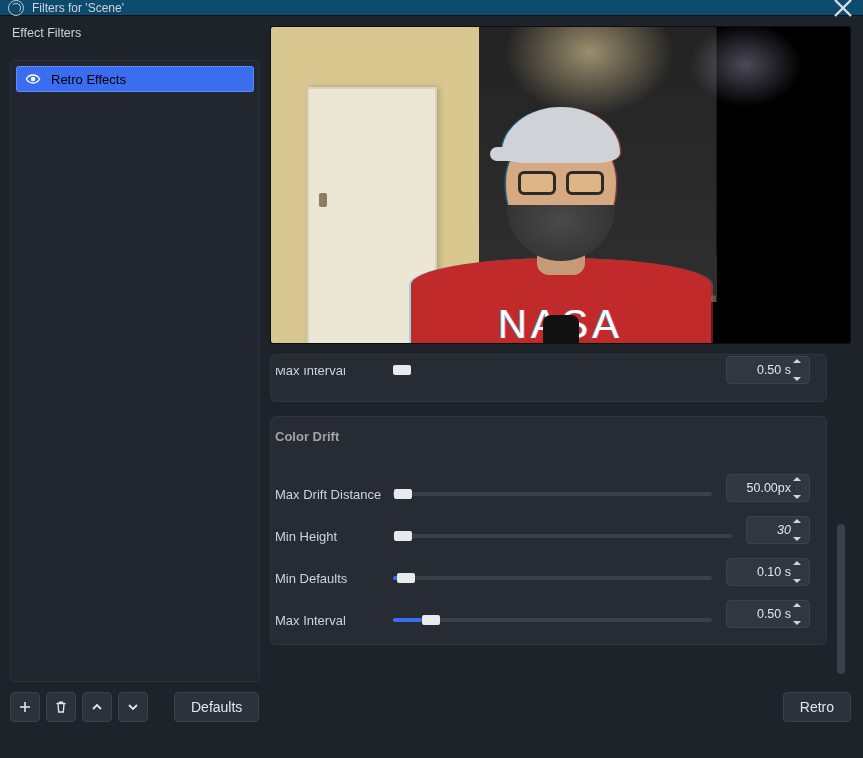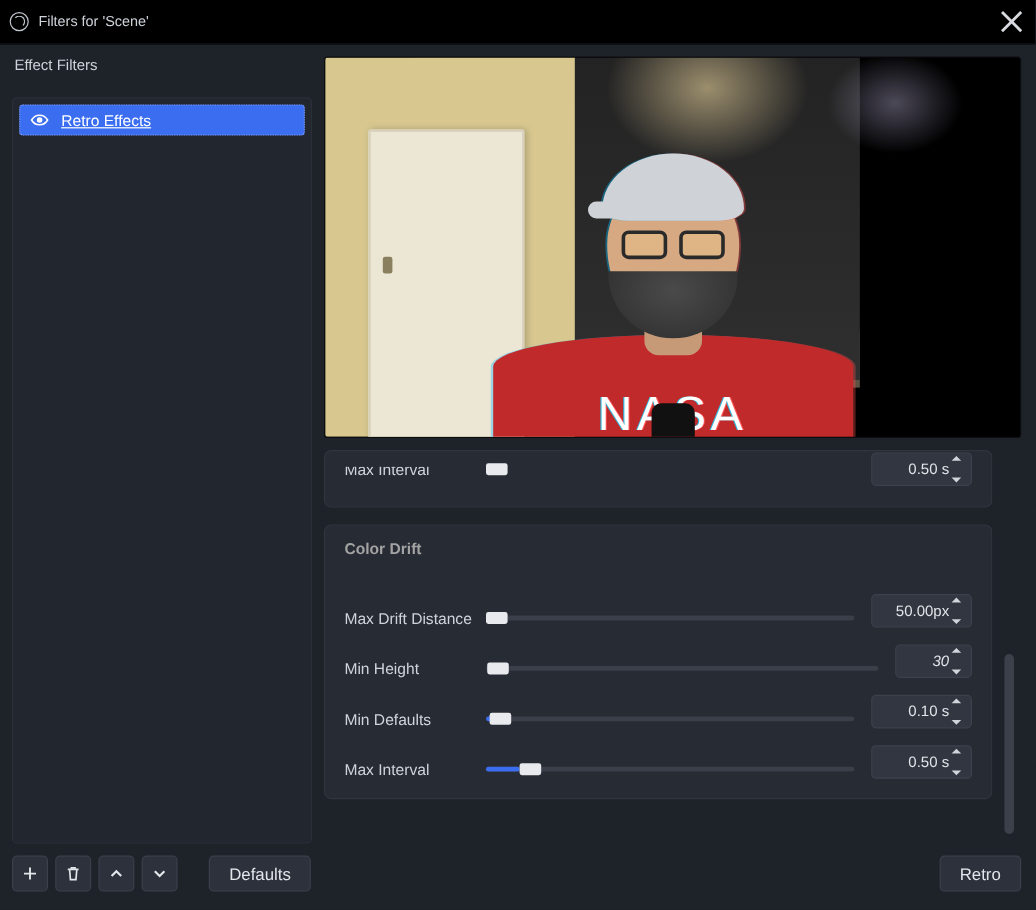--- a/index.html
+++ b/index.html
@@ -7,24 +7,24 @@
     width: 863px; height: 758px;
     background: #1e2229;
     font-family: "Segoe UI", Arial, sans-serif;
     font-size: 13px;
     color: #d8dbe0;
     overflow: hidden;
     position: relative;
   }
   
   .titlebar {
-    height: 37px;
+    height: 16px;
     display: flex; align-items: center;
     padding: 0 10px 0 8px;
-    background: #000000;
+    background: #0c4a6e;
     border-bottom: 1px solid #0e0f12;
   }
   .titlebar .obs-logo {
     width: 16px; height: 16px;
     border: 1.5px solid #bfc4cd;
     border-radius: 50%;
     position: relative;
     margin-right: 8px;
   }
   .titlebar .obs-logo::after {
@@ -62,24 +62,23 @@
     border-radius: 4px;
     padding: 5px;
   }
   .filter-item {
     display: flex; align-items: center;
     height: 26px;
     padding: 0 8px;
     background: #3a6df0;
     border: 1px dotted #8aa8ff;
     border-radius: 3px;
-    color: #ffffff;
+    color: #000000;
     cursor: pointer;
     gap: 10px;
-    text-decoration: underline;
   }
   .filter-item .eye {
     width: 16px; height: 16px; display: flex;
     align-items: center; justify-content: center;
   }
   .filter-item .eye svg { width: 16px; height: 16px; }
 
   
   .rightcol {
     flex: 1;
@@ -187,21 +186,21 @@
     overflow: hidden;
   }
   .settings-inner {
     position: absolute; inset: 0 24px 0 0;
     overflow: hidden;
   }
   .panel {
     background: #272b33;
     border: 1px solid #30353f;
     border-radius: 6px;
-    padding: 12px 16px 16px 16px;
+    padding: 12px 16px 16px 4px;
   }
   .panel.cutoff {
     margin-bottom: 14px;
     padding-top: 0;
   }
   .cutoff-row {
     display: flex; align-items: center; height: 30px;
   }
   .cutoff-row .lbl { width: 118px; color: #cfd3da; position: relative; }
   .cutoff-row .lbl::after {

